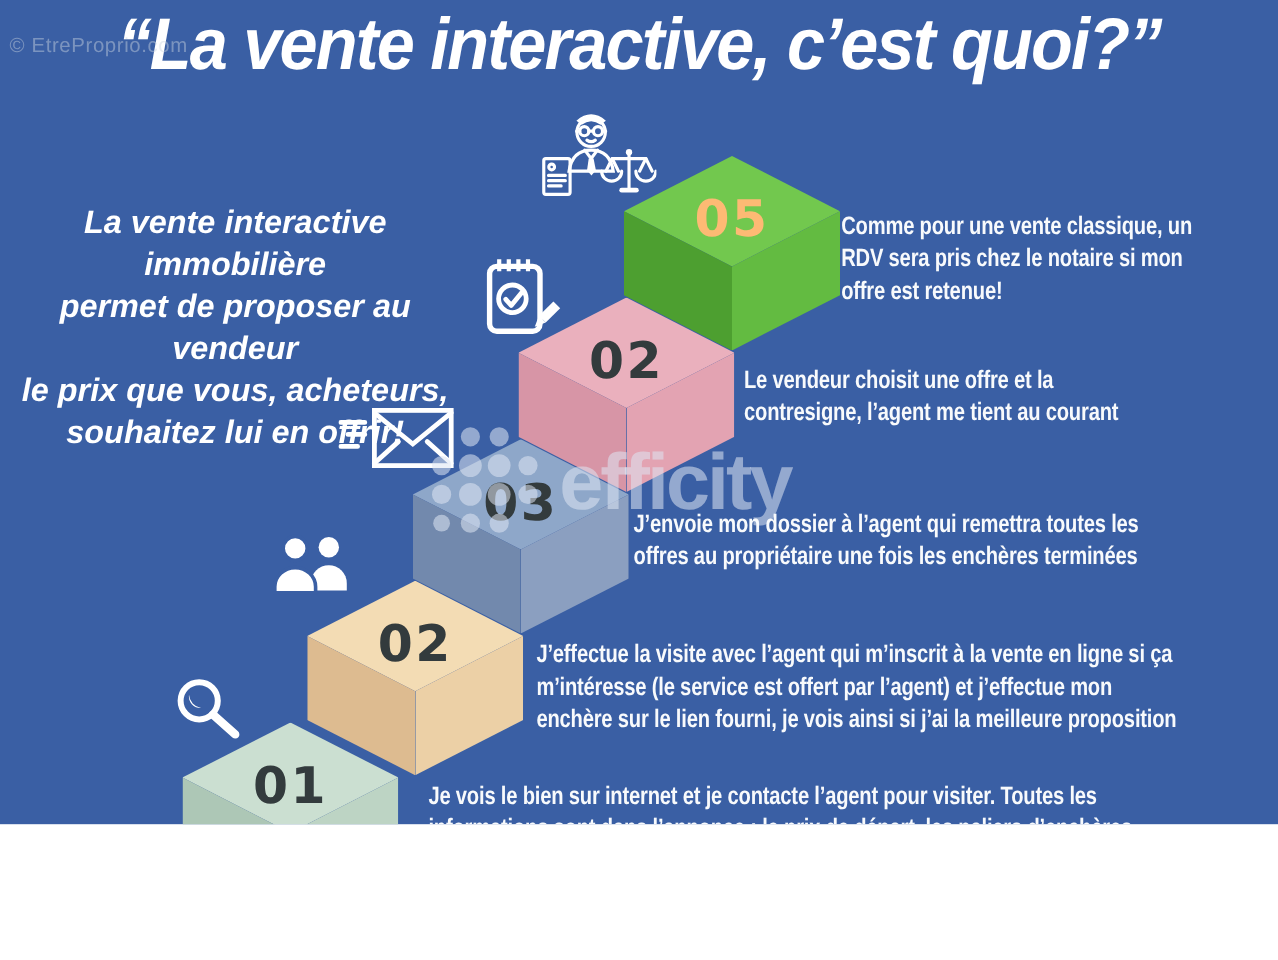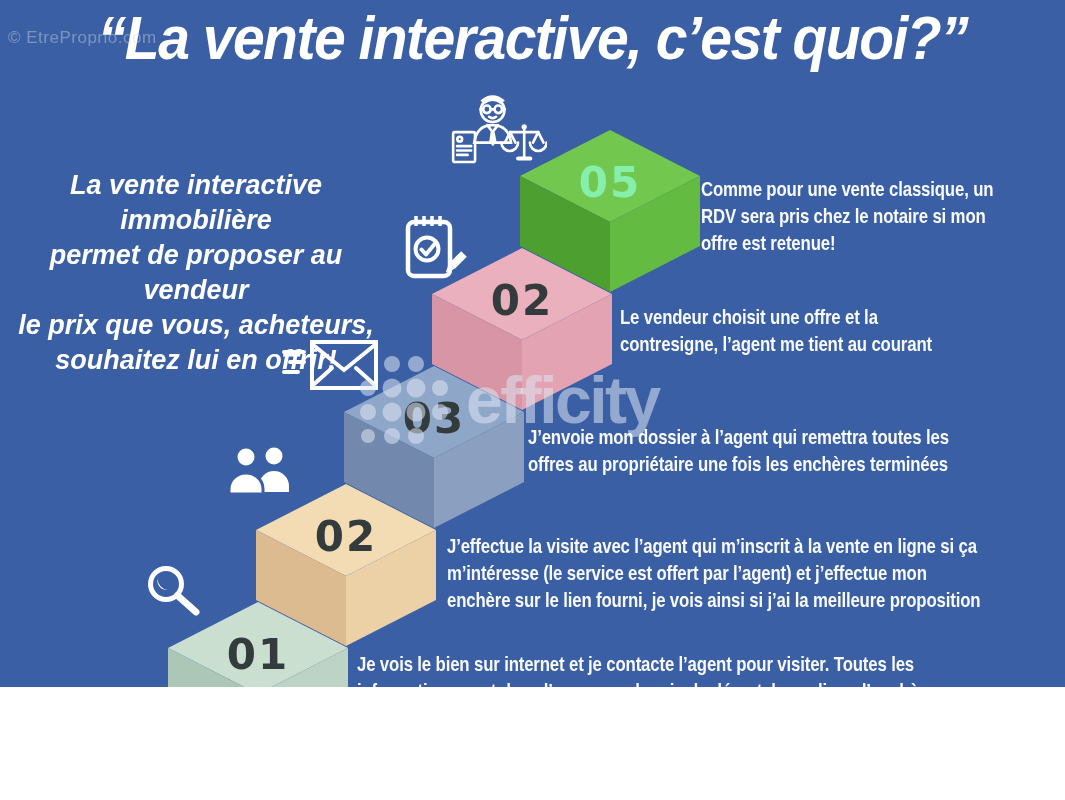--- a/index.html
+++ b/index.html
@@ -24,21 +24,21 @@
   
   .cube{position:absolute;width:180px;height:162px;}
   .face{position:absolute;}
   .face-top{left:0;top:0;width:180px;height:92px;clip-path:polygon(50% 0,100% 50%,50% 100%,0 50%);}
   .face-left{left:0;top:46px;width:90px;height:116px;clip-path:polygon(0 0,100% 39.66%,100% 100%,0 60.34%);}
   .face-right{left:90px;top:46px;width:90px;height:116px;clip-path:polygon(100% 0,0 39.66%,0 100%,100% 60.34%);}
   .cube-number{
     position:absolute;left:42px;top:28px;width:96px;text-align:center;
     font-family:"DejaVu Sans",sans-serif;font-size:42px;font-weight:800;letter-spacing:2px;
   }
-  .c1{left:168px;top:602px;z-index:1;}
+  .c1{left:152px;top:602px;z-index:1;}
   .c2{left:256px;top:484px;z-index:2;}
   .c3{left:344px;top:366px;z-index:3;padding-left:33px;}
   .c4{left:432px;top:248px;z-index:4;}
   .c5{left:520px;top:130px;z-index:5;}
   
   .step-text{
     position:absolute;width:790px;font-size:21px;font-weight:bold;line-height:1.28;
     letter-spacing:-.2px;white-space:pre-line;transform:scaleX(.8);transform-origin:0 0;z-index:8;
   }
   .t1{left:357px;top:651px;}
@@ -95,21 +95,21 @@
   <div class="cube c4">
     <div class="face face-top" style="background: rgb(234, 176, 189);"></div>
     <div class="face face-left" style="background: rgb(215, 149, 166);"></div>
     <div class="face face-right" style="background: rgb(227, 163, 178);"></div>
     <div class="cube-number" style="color: rgb(51, 59, 61);">02</div>
   </div>
   <div class="cube c5">
     <div class="face face-top" style="background: rgb(114, 200, 78);"></div>
     <div class="face face-left" style="background: rgb(77, 159, 48);"></div>
     <div class="face face-right" style="background: rgb(99, 187, 65);"></div>
-    <div class="cube-number" style="color: #86efac;">05</div>
+    <div class="cube-number" style="color: #fdba74;">05</div>
   </div>
 
   <div class="icon icon-01" style="color: rgb(255, 255, 255);">
     <svg width="62" height="58" viewBox="0 0 62 58">
       <circle cx="22" cy="22" r="15.5" stroke="currentColor" stroke-width="5" fill="none"></circle>
       <path d="M13.5 17 a9.5 9.5 0 0 0 10 11 a12 12 0 0 1 -10 -11 z" fill="currentColor"></path>
       <line x1="33.5" y1="33.5" x2="52" y2="50" stroke="currentColor" stroke-width="7" stroke-linecap="round"></line>
     </svg>
   </div>
 

